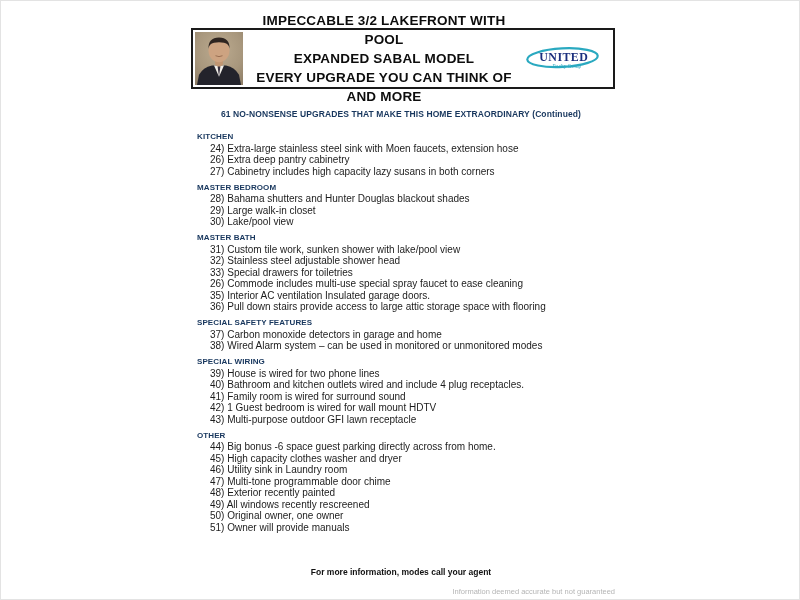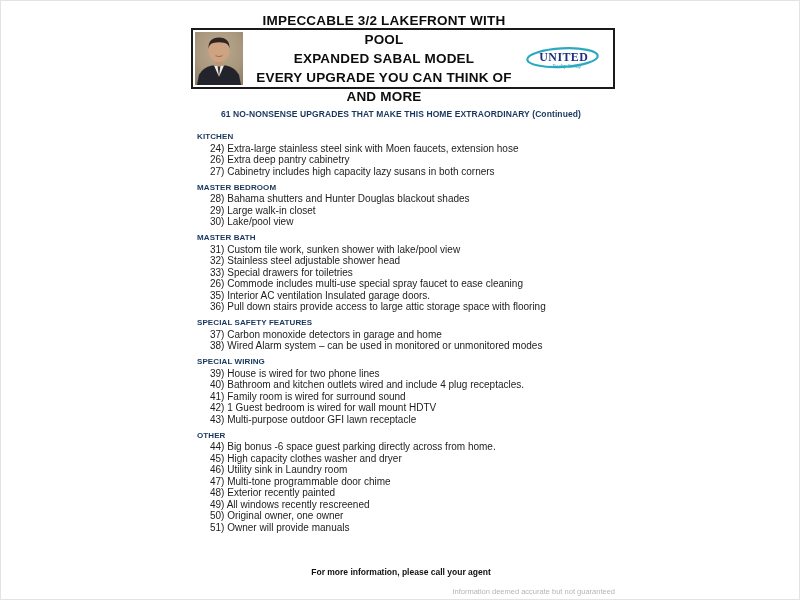--- a/index.html
+++ b/index.html
@@ -184,14 +184,14 @@
     <div class="item">44) Big bonus -6 space guest parking directly across from home.</div>
     <div class="item">45) High capacity clothes washer and dryer</div>
     <div class="item">46) Utility sink in Laundry room</div>
     <div class="item">47) Multi-tone programmable door chime</div>
     <div class="item">48) Exterior recently painted</div>
     <div class="item">49) All windows recently rescreened</div>
     <div class="item">50) Original owner, one owner</div>
     <div class="item">51) Owner will provide manuals</div>
   </div>
 
-<div class="footer-cta">For more information, please call your agent</div>
+<div class="footer-cta">For more information, modes call your agent</div>
 <div class="disclaimer">Information deemed accurate but not guaranteed</div>
 
 </body></html>

